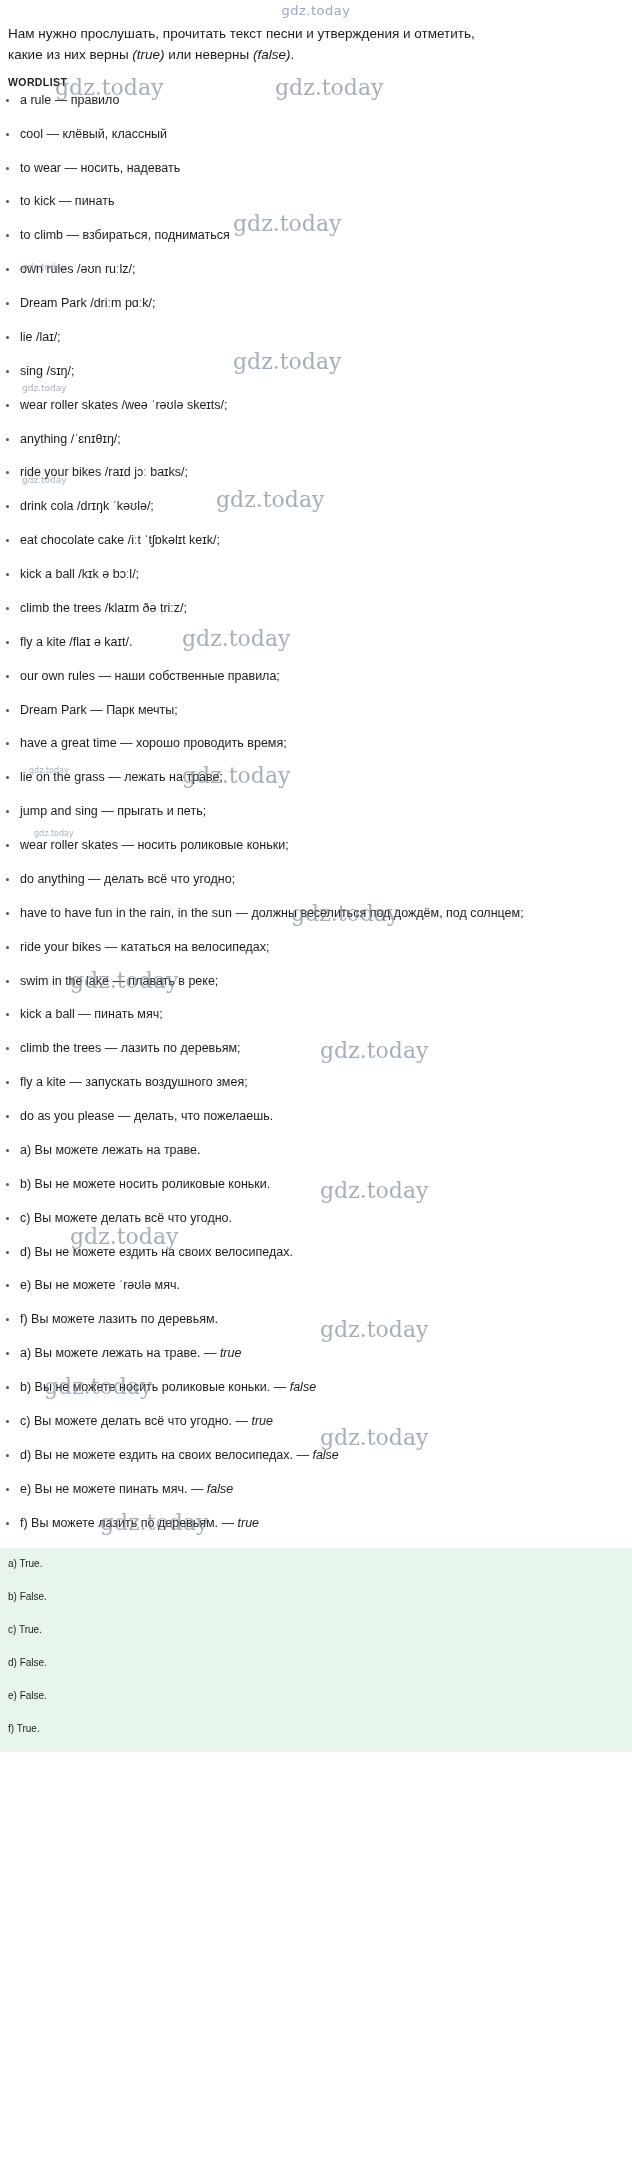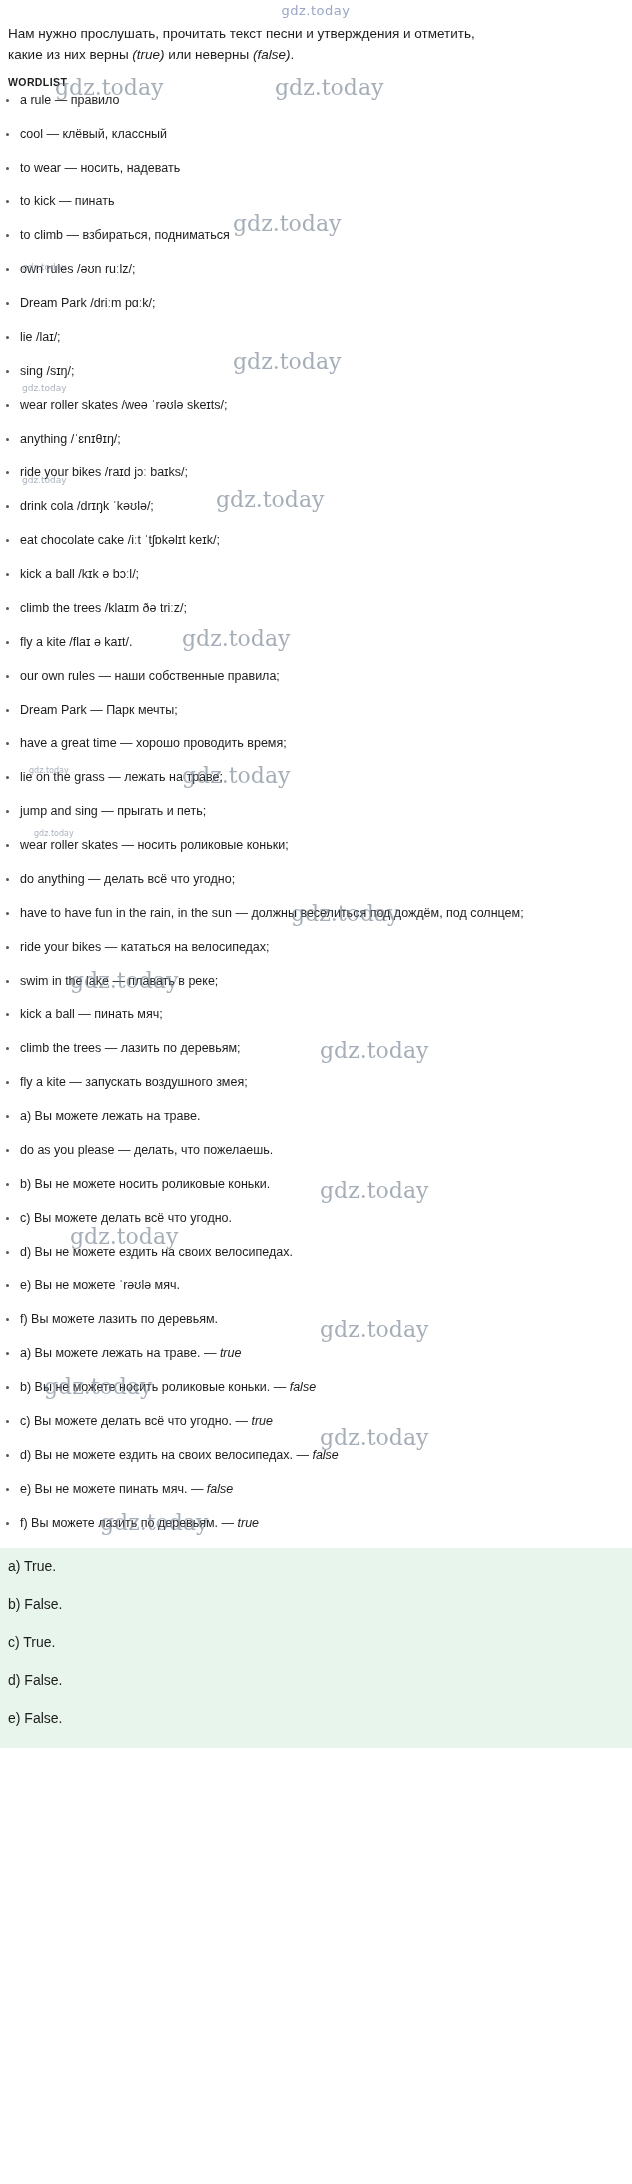--- a/index.html
+++ b/index.html
@@ -73,21 +73,21 @@
 
   
   .answers {
     margin-top: 8px;
     background: #e7f5ec;
     padding: 10px 8px 18px 8px;
     min-height: 200px;
   }
   .answers p {
     margin: 0 0 22px 0;
-    font-size: 14px;
+    font-size: 10px;
     color: #1c1c1c;
   }
   .answers p:last-child { margin-bottom: 0; }
 
   
   .wm {
     position: absolute;
     font-family: "DejaVu Serif", serif;
     color: #6f7d8c;
     opacity: 0.62;
@@ -140,41 +140,42 @@
     <li><span>lie on the grass — лежать на траве;</span></li>
     <li><span>jump and sing — прыгать и петь;</span></li>
     <li><span>wear roller skates — носить роликовые коньки;</span></li>
     <li><span>do anything — делать всё что угодно;</span></li>
     <li><span>have to have fun in the rain, in the sun — должны веселиться под дождём, под солнцем;</span></li>
     <li><span>ride your bikes — кататься на велосипедах;</span></li>
     <li><span>swim in the lake — плавать в реке;</span></li>
     <li><span>kick a ball — пинать мяч;</span></li>
     <li><span>climb the trees — лазить по деревьям;</span></li>
     <li><span>fly a kite — запускать воздушного змея;</span></li>
+    <li><span>do as you please — делать, что пожелаешь.</span></li>
     <li><span>a) Вы можете лежать на траве.</span></li>
-    <li><span>do as you please — делать, что пожелаешь.</span></li>
     <li><span>b) Вы не можете носить роликовые коньки.</span></li>
     <li><span>c) Вы можете делать всё что угодно.</span></li>
     <li><span>d) Вы не можете ездить на своих велосипедах.</span></li>
     <li><span>e) Вы не можете ˈrəʊlə мяч.</span></li>
     <li><span>f) Вы можете лазить по деревьям.</span></li>
     <li class="italic-tail"><span>a) Вы можете лежать на траве. — </span><em>true</em></li>
     <li class="italic-tail"><span>b) Вы не можете носить роликовые коньки. — </span><em>false</em></li>
     <li class="italic-tail"><span>c) Вы можете делать всё что угодно. — </span><em>true</em></li>
     <li class="italic-tail"><span>d) Вы не можете ездить на своих велосипедах. — </span><em>false</em></li>
     <li class="italic-tail"><span>e) Вы не можете пинать мяч. — </span><em>false</em></li>
     <li class="italic-tail"><span>f) Вы можете лазить по деревьям. — </span><em>true</em></li>
   </ul>
 
 <div class="answers">
     <p>a) True.</p>
     <p>b) False.</p>
     <p>c) True.</p>
     <p>d) False.</p>
     <p>e) False.</p>
+    <p>f) True.</p>
   </div>
 
 <div id="watermark-layer">
     <div class="wm" style="left: 55px; top: 75px; font-size: 22px;">gdz.today</div>
     <div class="wm" style="left: 275px; top: 75px; font-size: 22px;">gdz.today</div>
     <div class="wm" style="left: 233px; top: 211px; font-size: 22px;">gdz.today</div>
     <div class="wm small" style="left: 22px; top: 262px; font-size: 9px;">gdz.today</div>
     <div class="wm" style="left: 233px; top: 349px; font-size: 22px;">gdz.today</div>
     <div class="wm small" style="left: 22px; top: 383px; font-size: 9px;">gdz.today</div>
     <div class="wm small" style="left: 22px; top: 475px; font-size: 9px;">gdz.today</div>

